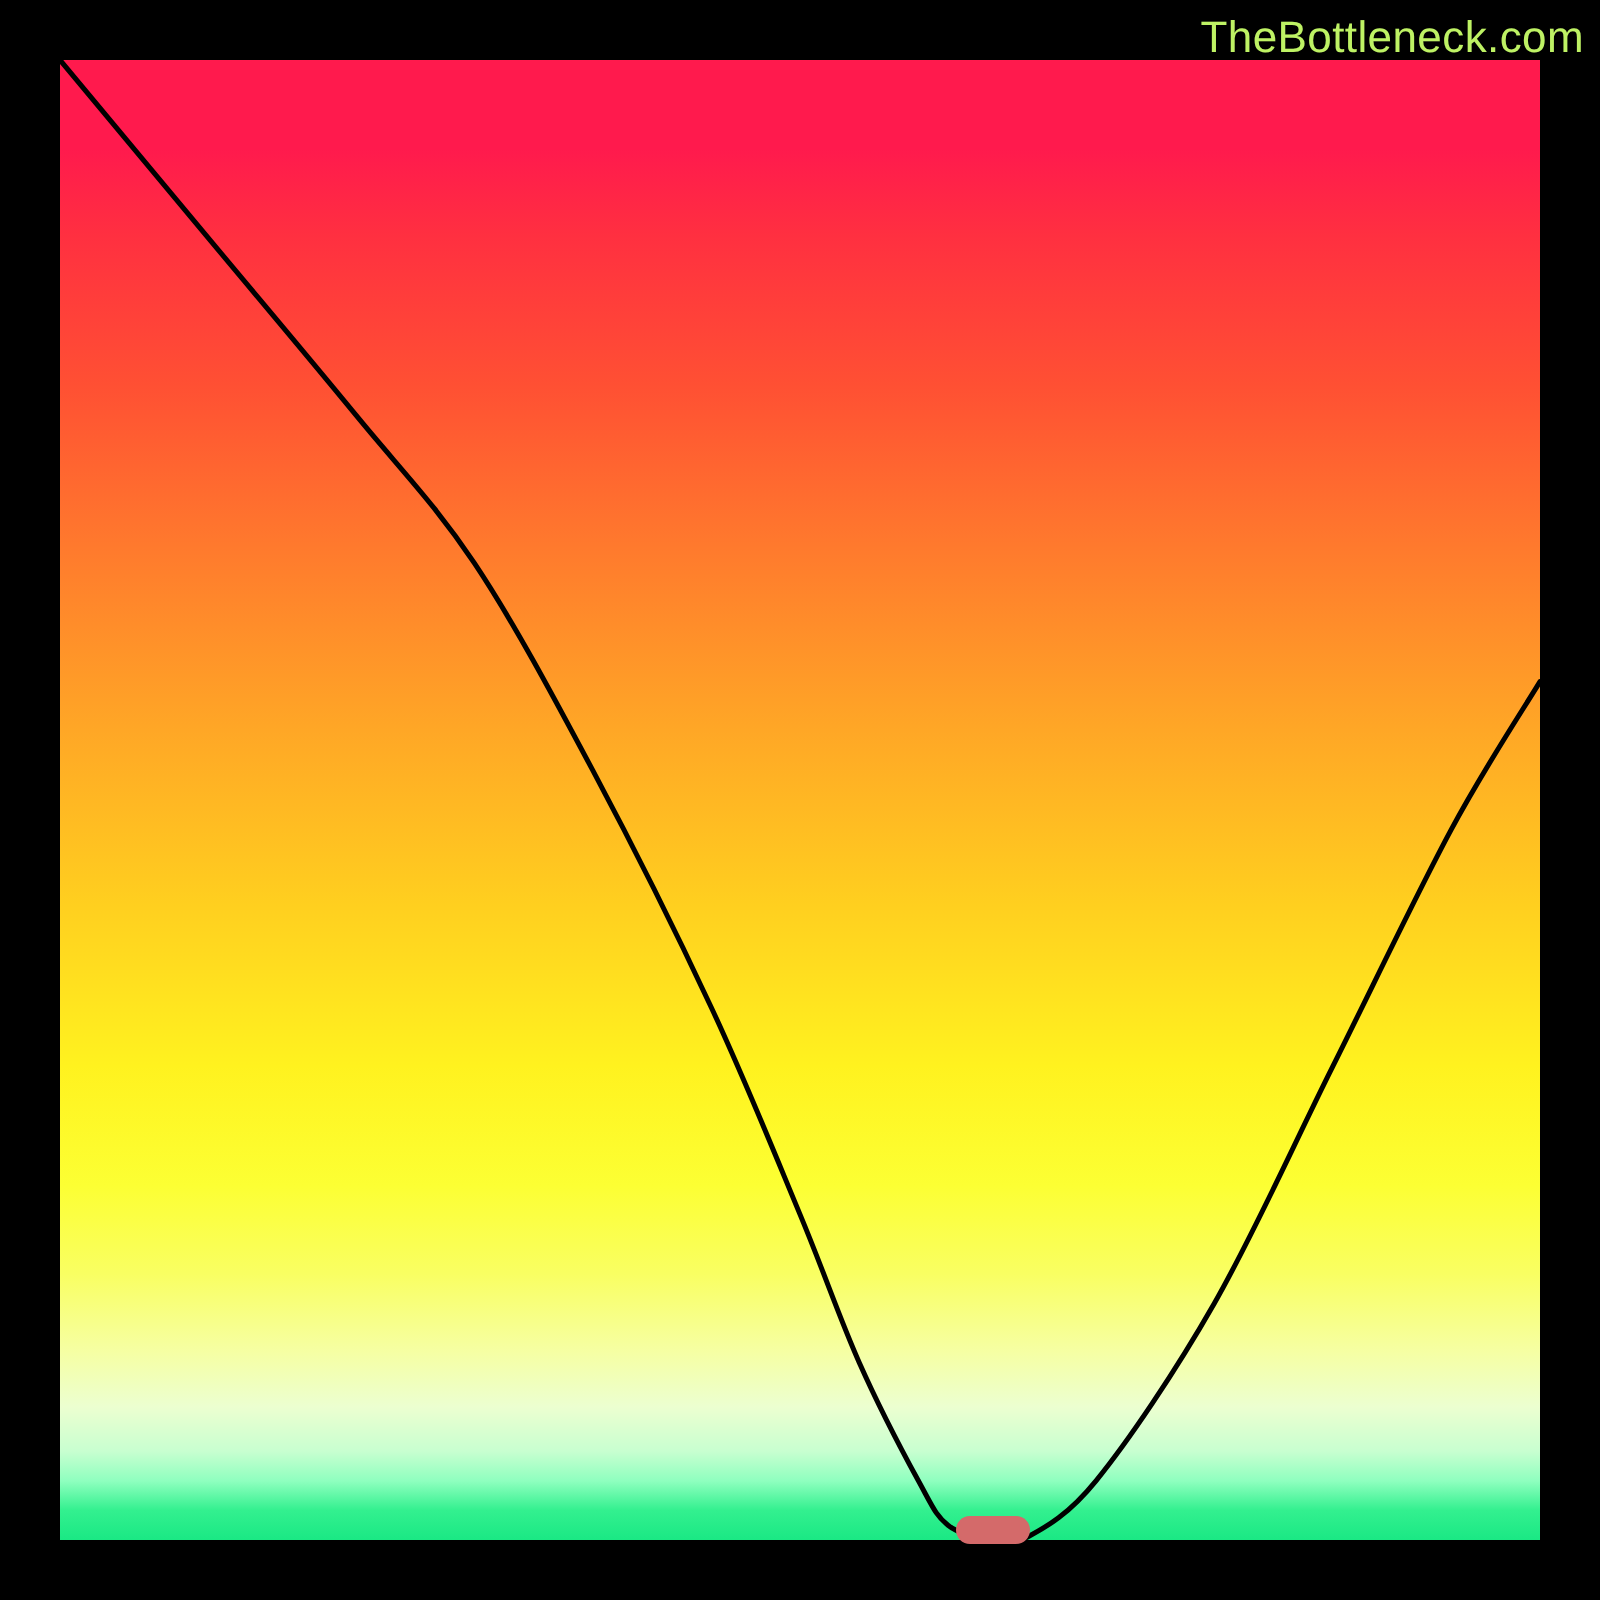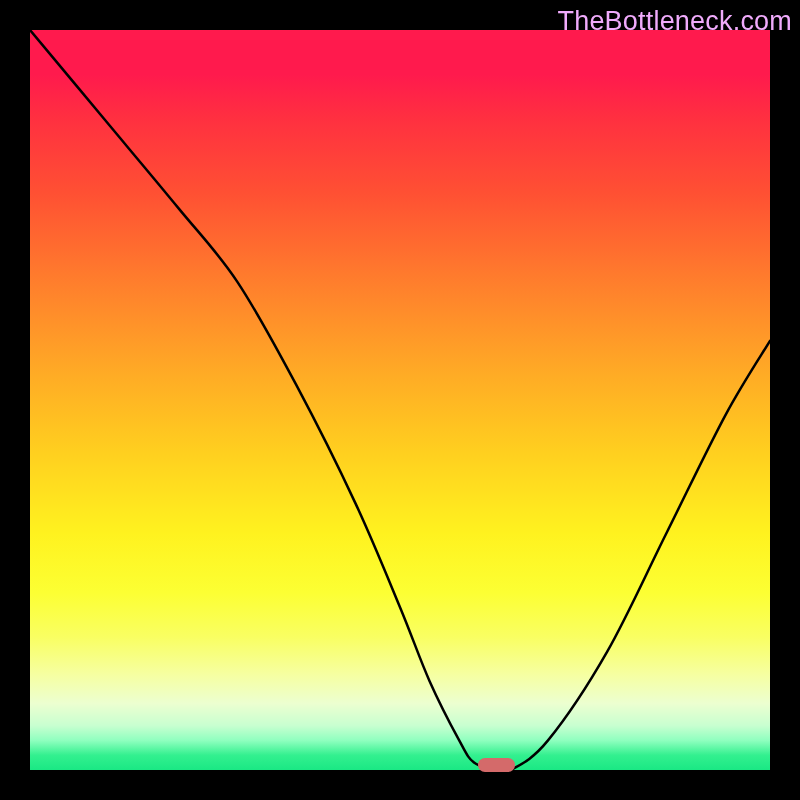--- a/index.html
+++ b/index.html
@@ -40,23 +40,23 @@
       #c8ffd0 94%,
       #8fffbf 96%,
       #33f08f 98%,
       #1ae884 100%
     );
   }
   .watermark {
     position: absolute;
     top: 6px;
     right: 8px;
-    color: #f0abfc;
+    color: #bef264;
     font-family: Arial, Helvetica, sans-serif;
-    font-size: 27px;
+    font-size: 22px;
     letter-spacing: 0.2px;
     user-select: none;
   }
   svg.curve {
     position: absolute;
     left: 0;
     top: 0;
     width: 740px;
     height: 740px;
   }

